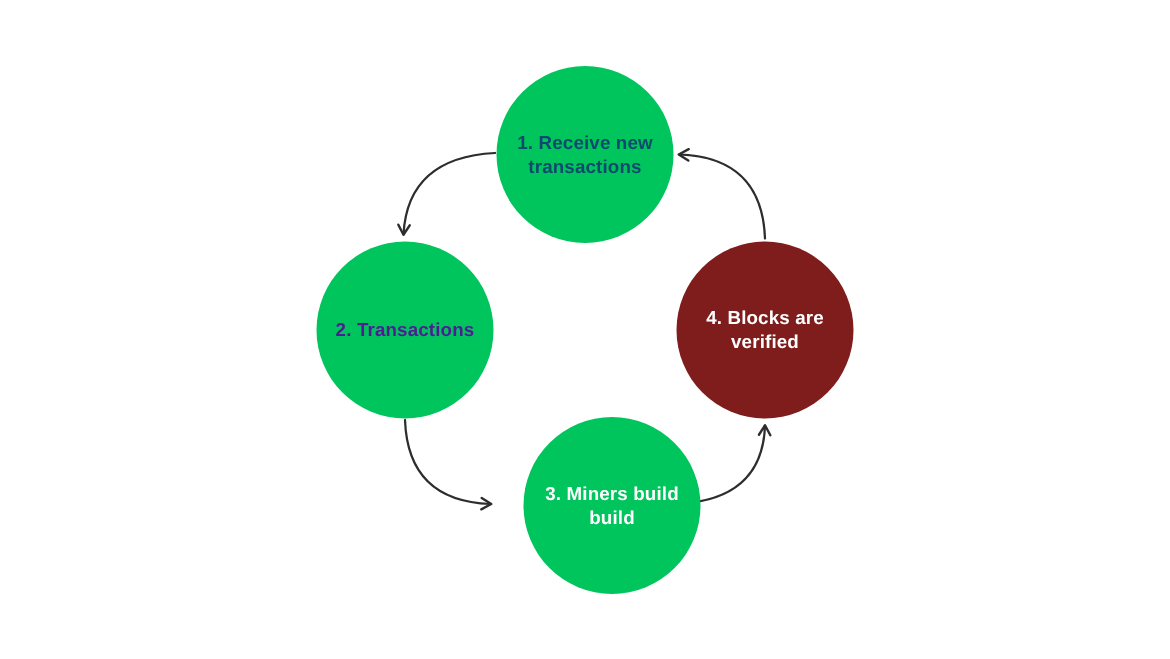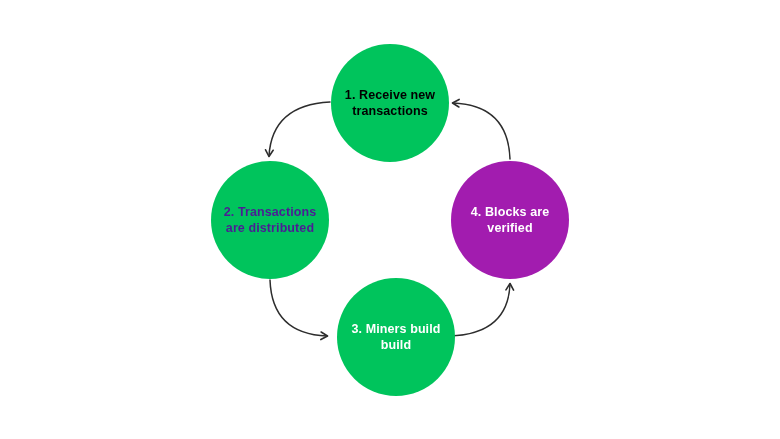--- a/index.html
+++ b/index.html
@@ -35,53 +35,52 @@
     text-align: center;
     color: #ffffff;
     font-weight: bold;
     font-size: 12.5px;
     line-height: 1.28;
     letter-spacing: 0.1px;
   }
   .node .ln { display: block; }
   .node-top    { left: 331px; top: 44px;  }
   .node-left   { left: 211px; top: 161px; }
-  .node-bottom { left: 337px; top: 278px; }
+  .node-bottom { left: 349px; top: 278px; }
   .node-right  { left: 451px; top: 161px; }
 </style>
 </head>
 <body>
 
 <div class="stage" style="background: rgb(255, 255, 255);">
 
   <svg class="arrows" viewBox="0 0 780 439" aria-hidden="true" style="color: rgb(45, 45, 45);">
     <defs>
       <marker id="arrowhead" viewBox="0 0 10 10" refX="7.5" refY="5" markerWidth="10" markerHeight="10" markerUnits="userSpaceOnUse" orient="auto">
         <path d="M1.5,1.2 L8,5 L1.5,8.8" fill="none" stroke="currentColor" stroke-width="1.6" stroke-linecap="round" stroke-linejoin="round"></path>
       </marker>
     </defs>
     <path d="M 330,102 Q 272,105 269,156" fill="none" stroke="currentColor" stroke-width="1.5" stroke-linecap="round" marker-end="url(#arrowhead)"></path>
     <path d="M 270,280 Q 272,334 327,336" fill="none" stroke="currentColor" stroke-width="1.5" stroke-linecap="round" marker-end="url(#arrowhead)"></path>
     <path d="M 450,336 Q 508,334 510,284" fill="none" stroke="currentColor" stroke-width="1.5" stroke-linecap="round" marker-end="url(#arrowhead)"></path>
     <path d="M 510,159 Q 508,105 453,103" fill="none" stroke="currentColor" stroke-width="1.5" stroke-linecap="round" marker-end="url(#arrowhead)"></path>
   </svg>
 
-  <div class="node node-top" style="background: rgb(0, 196, 92); color: #000000;">
+  <div class="node node-top" style="background: rgb(0, 196, 92); color: #0c4a6e;">
     <span class="ln">1. Receive new</span>
     <span class="ln">transactions</span>
   </div>
 
   <div class="node node-left" style="background: rgb(0, 196, 92); color: #4c1d95;">
     <span class="ln">2. Transactions</span>
-    <span class="ln">are distributed</span>
   </div>
 
   <div class="node node-bottom" style="background: rgb(0, 196, 92); color: rgb(255, 255, 255);">
     <span class="ln">3. Miners build</span>
     <span class="ln">build</span>
   </div>
 
-  <div class="node node-right" style="background: #a21caf; color: rgb(255, 255, 255);">
+  <div class="node node-right" style="background: #7f1d1d; color: rgb(255, 255, 255);">
     <span class="ln">4. Blocks are</span>
     <span class="ln">verified</span>
   </div>
 
 </div>
 
 </body></html>

